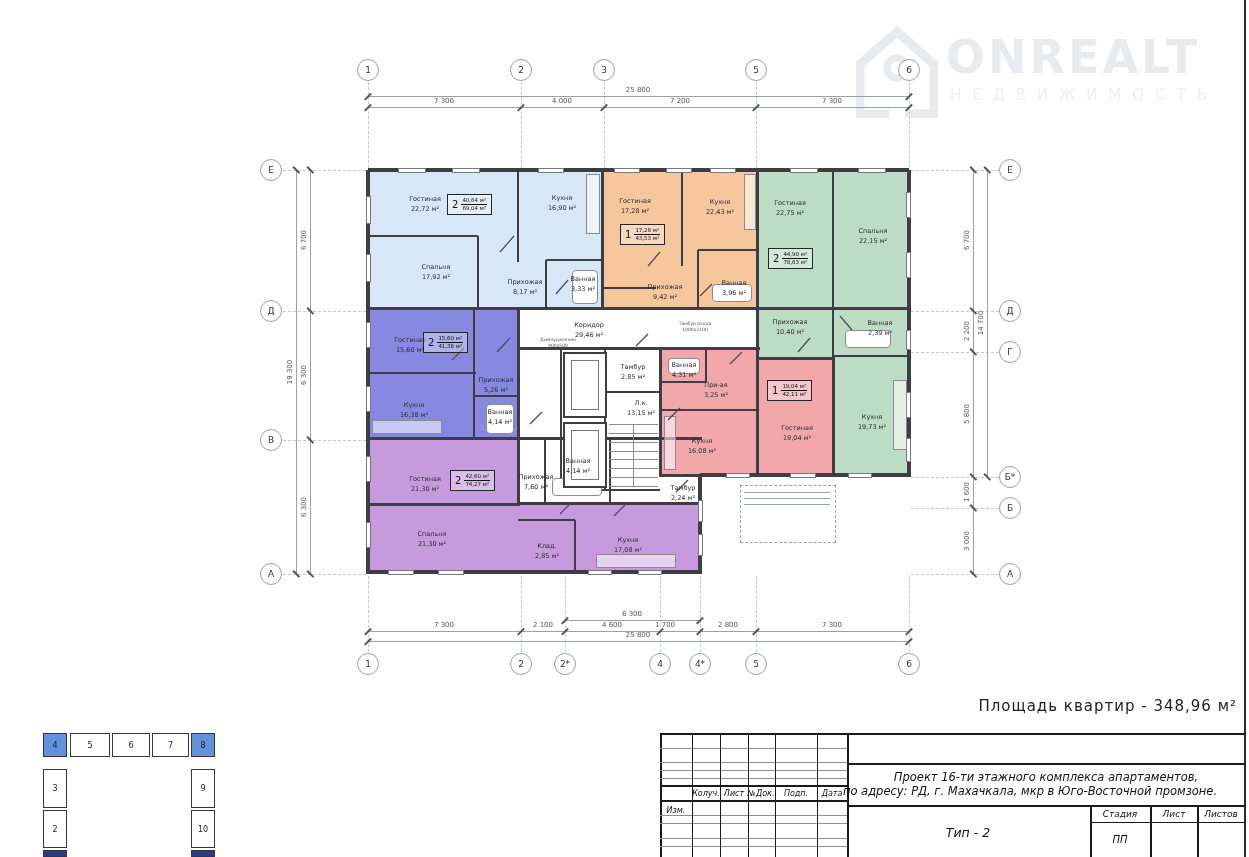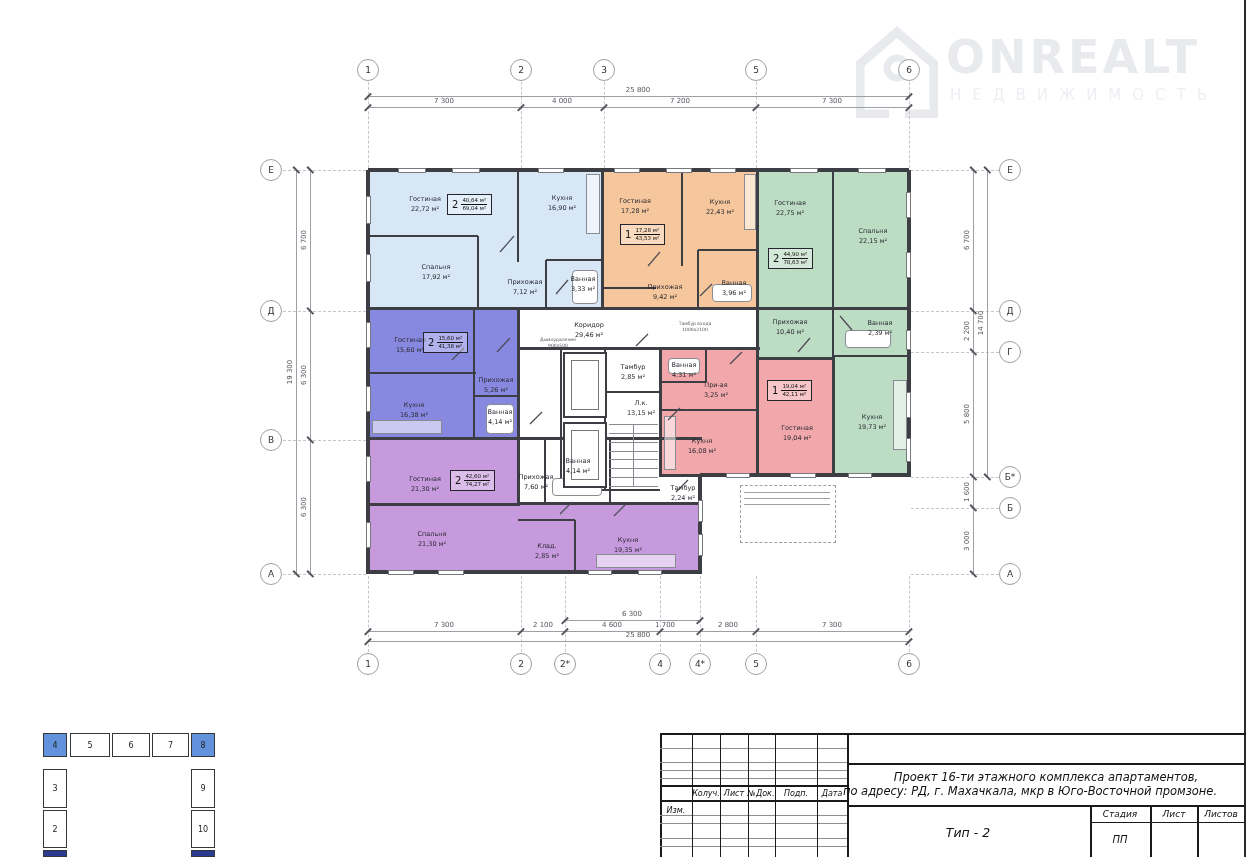--- a/index.html
+++ b/index.html
@@ -38,20 +38,21 @@
   <div>
     <svg class="abs" style="left:856px;top:26px;" width="82" height="92" viewBox="0 0 82 92">
       <polygon points="41,6 78,38 78,88 4,88 4,38" fill="none" stroke="#e8eaed" stroke-width="9"></polygon>
       <circle cx="41" cy="42" r="10" fill="none" stroke="#e8eaed" stroke-width="7"></circle>
       <rect x="33" y="70" width="16" height="22" fill="#ffffff"></rect>
     </svg>
     <div class="logo-brand">ONREALT</div>
     <div class="logo-sub">НЕДВИЖИМОСТЬ</div>
   </div>
 
+  <div class="summary">Площадь квартир - 348,96 м²</div>
 
   <div class="abs" style="left:1244px;top:0;width:2px;height:857px;background:#2a2a2a;"></div>
 
   <div class="tbl">
     <div class="tl" style="left:660px;top:733px;width:586px;height:2px;"></div>
     <div class="tl" style="left:660px;top:733px;width:2px;height:124px;"></div>
     <div class="tl" style="left:847px;top:733px;width:2px;height:124px;"></div>
     <div class="tlg" style="left:660px;top:748px;width:187px;height:1px;"></div>
     <div class="tlg" style="left:660px;top:762px;width:187px;height:1px;"></div>
     <div class="tlg" style="left:660px;top:770px;width:187px;height:1px;"></div>
@@ -223,21 +224,21 @@
     <div style="position: absolute; left: 517px; top: 194px; width: 90px; text-align: center; font-size: 6.5px; line-height: 1.5; color: rgb(43, 43, 51);">
       <div>Кухня</div>
       <div>16,90 м²</div>
     </div>
     <div style="position: absolute; left: 391px; top: 263px; width: 90px; text-align: center; font-size: 6.5px; line-height: 1.5; color: rgb(43, 43, 51);">
       <div>Спальня</div>
       <div>17,92 м²</div>
     </div>
     <div style="position: absolute; left: 480px; top: 278px; width: 90px; text-align: center; font-size: 6.5px; line-height: 1.5; color: rgb(43, 43, 51);">
       <div>Прихожая</div>
-      <div>7,12 м²</div>
+      <div>8,17 м²</div>
     </div>
     <div style="position: absolute; left: 538px; top: 275px; width: 90px; text-align: center; font-size: 6.5px; line-height: 1.5; color: rgb(43, 43, 51);">
       <div>Ванная</div>
       <div>3,33 м²</div>
     </div>
     <div style="position: absolute; left: 590px; top: 197px; width: 90px; text-align: center; font-size: 6.5px; line-height: 1.5; color: rgb(43, 43, 51);">
       <div>Гостиная</div>
       <div>17,28 м²</div>
     </div>
     <div style="position: absolute; left: 675px; top: 198px; width: 90px; text-align: center; font-size: 6.5px; line-height: 1.5; color: rgb(43, 43, 51);">
@@ -295,21 +296,21 @@
     <div style="position: absolute; left: 387px; top: 530px; width: 90px; text-align: center; font-size: 6.5px; line-height: 1.5; color: rgb(43, 43, 51);">
       <div>Спальня</div>
       <div>21,30 м²</div>
     </div>
     <div style="position: absolute; left: 502px; top: 542px; width: 90px; text-align: center; font-size: 6.5px; line-height: 1.5; color: rgb(43, 43, 51);">
       <div>Клад.</div>
       <div>2,85 м²</div>
     </div>
     <div style="position: absolute; left: 583px; top: 536px; width: 90px; text-align: center; font-size: 6.5px; line-height: 1.5; color: rgb(43, 43, 51);">
       <div>Кухня</div>
-      <div>19,35 м²</div>
+      <div>17,08 м²</div>
     </div>
     <div style="position: absolute; left: 639px; top: 361px; width: 90px; text-align: center; font-size: 6.5px; line-height: 1.5; color: rgb(43, 43, 51);">
       <div>Ванная</div>
       <div>4,31 м²</div>
     </div>
     <div style="position: absolute; left: 671px; top: 381px; width: 90px; text-align: center; font-size: 6.5px; line-height: 1.5; color: rgb(43, 43, 51);">
       <div>При-ая</div>
       <div>3,25 м²</div>
     </div>
     <div style="position: absolute; left: 657px; top: 437px; width: 90px; text-align: center; font-size: 6.5px; line-height: 1.5; color: rgb(43, 43, 51);">

